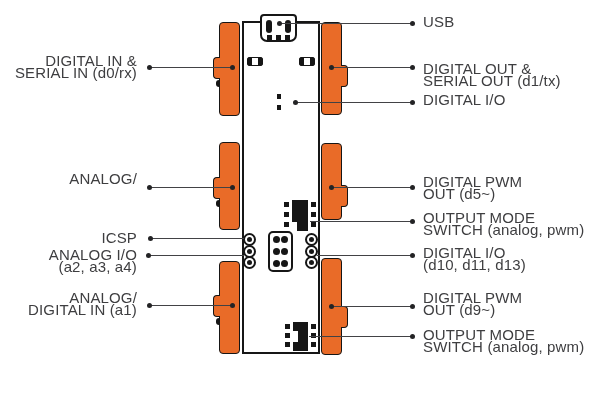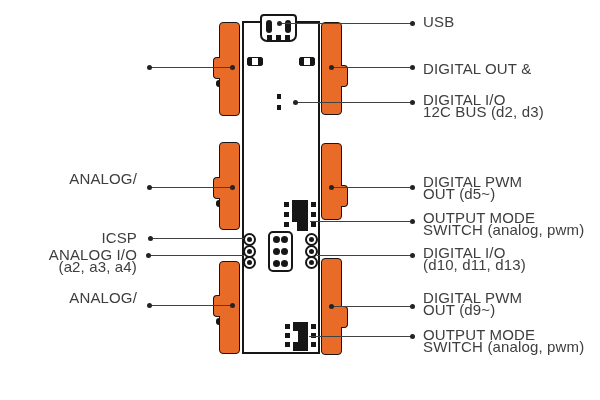--- a/index.html
+++ b/index.html
@@ -161,43 +161,48 @@
   <div class="dot" style="left:292.5px;top:99.5px;"></div>
   <div class="dot" style="left:409.5px;top:99.5px;"></div>
   <div class="dot" style="left:328.5px;top:184.5px;"></div>
   <div class="dot" style="left:409.5px;top:184.5px;"></div>
   <div class="dot" style="left:409.5px;top:218.5px;"></div>
   <div class="dot" style="left:409.5px;top:252.5px;"></div>
   <div class="dot" style="left:328.5px;top:303.5px;"></div>
   <div class="dot" style="left:409.5px;top:303.5px;"></div>
   <div class="dot" style="left:409.5px;top:333.5px;"></div>
 
+  <div class="lbl left" style="right:463px;top:55px;">
+    <span>DIGITAL IN &amp;</span>
+    <span>SERIAL IN (d0/rx)</span>
+  </div>
   <div class="lbl left" style="right:463px;top:173px;">
     <span>ANALOG/</span>
   </div>
   <div class="lbl left" style="right:463px;top:232px;">
     <span>ICSP</span>
   </div>
   <div class="lbl left" style="right:463px;top:249px;margin-left:36px;">
     <span>ANALOG I/O</span>
     <span>(a2, a3, a4)</span>
   </div>
   <div class="lbl left" style="right:463px;top:292px;">
     <span>ANALOG/</span>
+    <span>DIGITAL IN (a1)</span>
   </div>
 
   <div class="lbl" style="left:423px;top:16px;">
     <span>USB</span>
   </div>
   <div class="lbl" style="left:423px;top:63px;">
     <span>DIGITAL OUT &amp;</span>
+    <span>SERIAL OUT (d1/tx)</span>
   </div>
   <div class="lbl" style="left:423px;top:94px;">
     <span>DIGITAL I/O</span>
-    <span>12C BUS (d2, d3)</span>
   </div>
   <div class="lbl" style="left:423px;top:176px;">
     <span>DIGITAL PWM</span>
     <span>OUT (d5~)</span>
   </div>
   <div class="lbl" style="left:423px;top:212px;">
     <span>OUTPUT MODE</span>
     <span>SWITCH (analog, pwm)</span>
   </div>
   <div class="lbl" style="left:423px;top:247px;">

